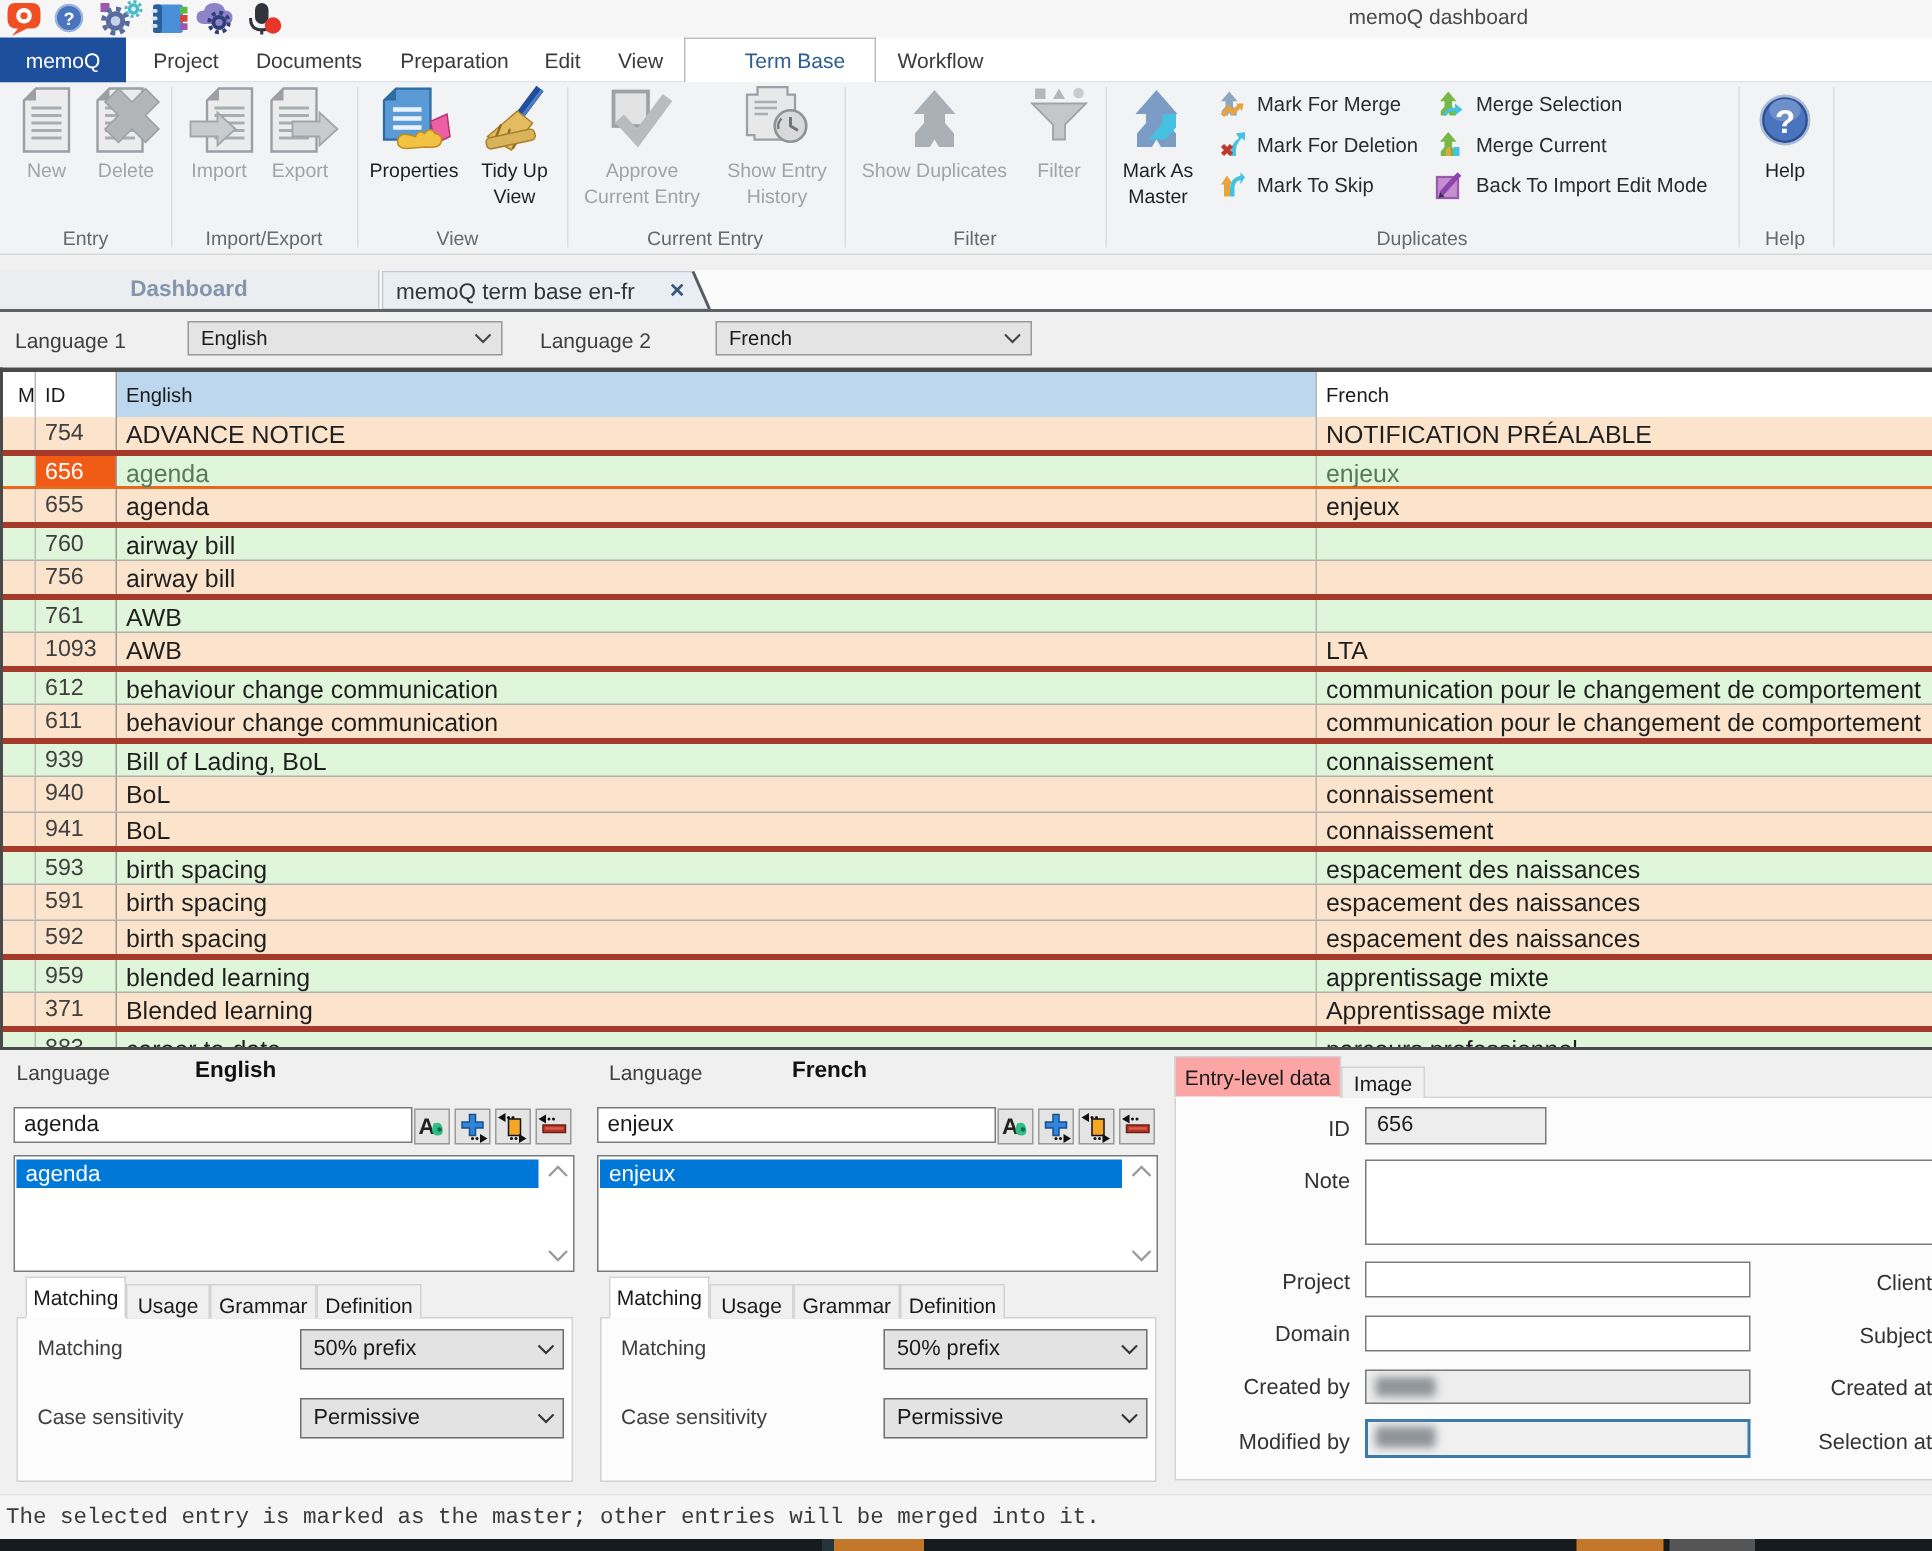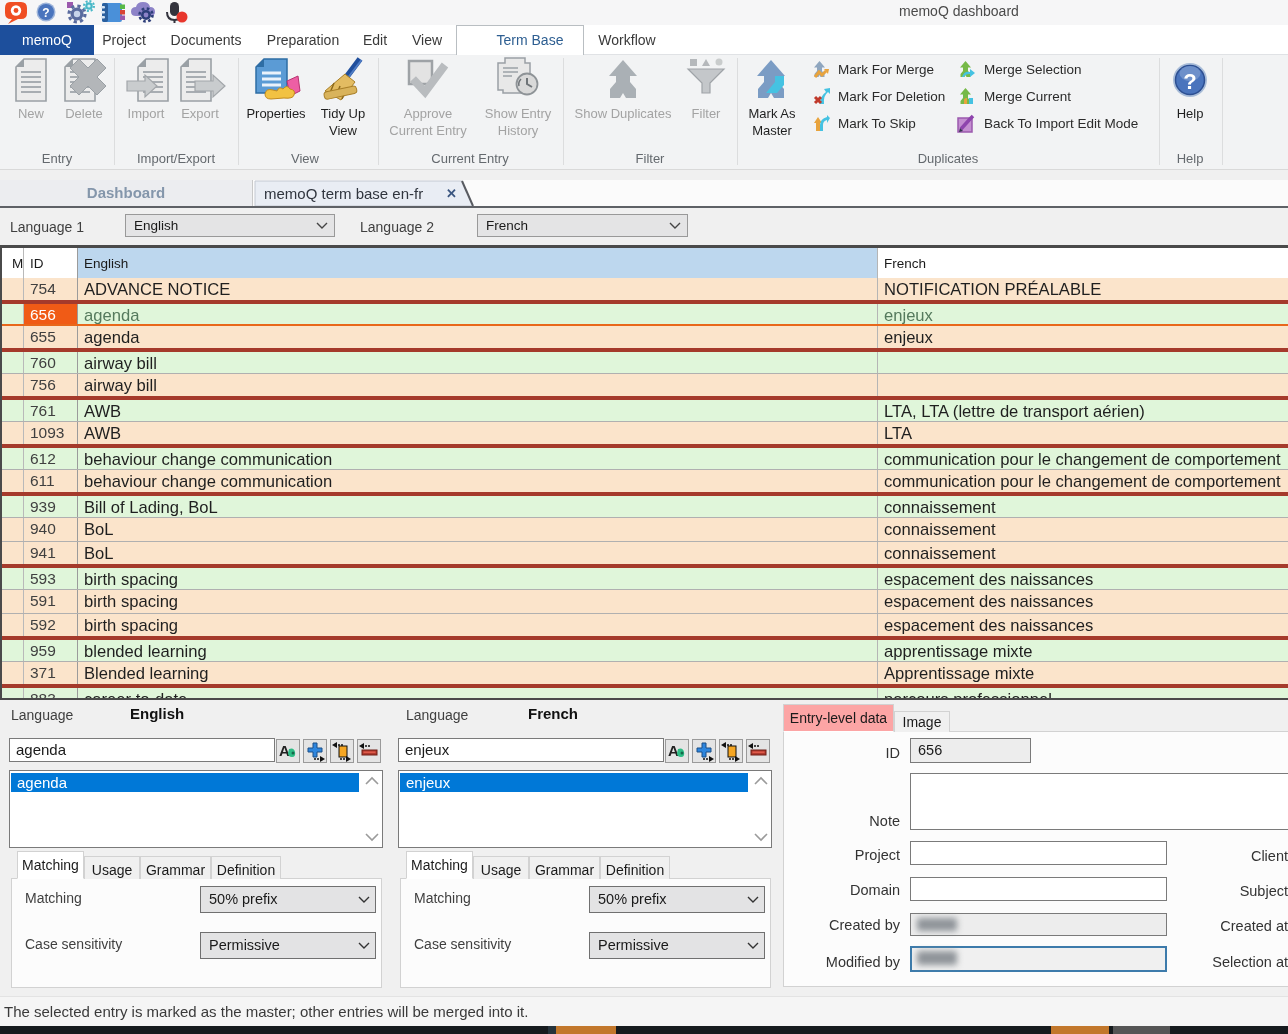--- a/index.html
+++ b/index.html
@@ -6,21 +6,21 @@
 *{margin:0;padding:0;box-sizing:border-box;}
 html,body{width:1288px;height:1034px;overflow:hidden;}
 body{font-family:"Liberation Sans",sans-serif;background:#f0f0f0;position:relative;}
 .abs{position:absolute;}
 
 #titlebar{left:0;top:0;width:1288px;height:25px;background:#f6f6f7;}
 #apptitle{left:899px;top:3px;width:200px;font-size:14px;color:#4a4a4a;}
 
 #rtabs{left:0;top:25px;width:1288px;height:30px;background:#ffffff;border-bottom:1px solid #e0e2e5;}
 .rtab{top:25px;height:30px;line-height:30px;font-size:14px;color:#3a3a3a;text-align:center;}
-#memoqtab{left:0;top:25px;width:94px;height:30px;background:#1d4f9c;color:#fff;font-size:14px;text-align:center;line-height:30px;}
+#memoqtab{left:0;top:25px;width:84px;height:30px;background:#1d4f9c;color:#fff;font-size:14px;text-align:center;line-height:30px;}
 #seltab{left:456px;top:25px;width:128px;height:30px;background:#fff;border:1px solid #b9bec2;border-bottom:none;color:#2d5e91;font-size:14px;text-align:center;line-height:29px;padding-left:20px;}
 
 #ribbon{left:0;top:55px;width:1288px;height:115px;background:#f2f3f4;border-bottom:1px solid #d9d9d9;}
 .rsep{top:58px;height:107px;width:1px;background:#dcddde;}
 .glabel{top:151px;height:15px;font-size:13px;color:#64696e;text-align:center;}
 .ilabel{font-size:13px;text-align:center;color:#1f1f1f;line-height:17px;}
 .dis{color:#a3a3a3;}
 .slabel{font-size:13.5px;color:#2b2b2b;}
 
 #doctabbar{left:0;top:180px;width:1288px;height:26px;background:#fbfbfb;}
@@ -313,21 +313,20 @@
   <div class="trow r peach sepred">
       <div class="c-m"></div>
       <div class="c-id">756</div>
       <div class="c-en">airway bill</div>
       <div class="c-fr"></div>
     </div>
   <div class="trow r green rt septhin">
       <div class="c-m"></div>
       <div class="c-id">761</div>
       <div class="c-en">AWB</div>
-      <div class="c-fr">LTA, LTA (lettre de transport aérien)</div>
     </div>
   <div class="trow r peach sepred">
       <div class="c-m"></div>
       <div class="c-id">1093</div>
       <div class="c-en">AWB</div>
       <div class="c-fr">LTA</div>
     </div>
   <div class="trow r green rt septhin">
       <div class="c-m"></div>
       <div class="c-id">612</div>
@@ -506,35 +505,35 @@
 <div class="abs combo2" style="left:589px;top:932px;width:176px;height:27px;padding:4px 0 0 8px;">Permissive</div>
 <svg class="abs" style="left:747px;top:942px;" width="12" height="8">
     <path d="M1 1 L6 6 L11 1" stroke="#333" stroke-width="1.4" fill="none"></path>
   </svg>
 
 <div class="abs pbox" style="left:783px;top:731px;width:510px;height:256px;"></div>
 <div class="abs ptab on" style="left:783px;top:704px;width:111px;height:28px;border-bottom:1px solid #fff;background:#fca5a5;">Entry-level data</div>
 <div class="abs ptab" style="left:894px;top:711px;width:56px;height:21px;line-height:20px;">Image</div>
 <div class="abs rlab" style="left:700px;top:745px;width:200px;">ID</div>
 <div class="abs einput" style="left:910px;top:738px;width:121px;height:25px;background:#ededed;font-size:14.5px;color:#1a1a1a;padding:3px 0 0 7px;">656</div>
-<div class="abs rlab" style="left:700px;top:780px;width:200px;margin-top:33px;">Note</div>
+<div class="abs rlab" style="left:700px;top:780px;width:200px;">Note</div>
 <div class="abs einput" style="left:910px;top:773px;width:383px;height:57px;"></div>
 <div class="abs rlab" style="left:700px;top:847px;width:200px;">Project</div>
 <div class="abs einput" style="left:910px;top:841px;width:257px;height:24px;"></div>
 <div class="abs rlab" style="left:1088px;top:848px;width:200px;">Client</div>
 <div class="abs rlab" style="left:700px;top:882px;width:200px;">Domain</div>
 <div class="abs einput" style="left:910px;top:877px;width:257px;height:24px;"></div>
 <div class="abs rlab" style="left:1088px;top:883px;width:200px;">Subject</div>
 <div class="abs rlab" style="left:700px;top:917px;width:200px;">Created by</div>
 <div class="abs einput" style="left:910px;top:913px;width:257px;height:23px;background:#ededed;"></div>
 <div class="abs blob" style="left:917px;top:918px;width:40px;height:13px;"></div>
 <div class="abs rlab" style="left:1088px;top:918px;width:200px;">Created at</div>
 <div class="abs rlab" style="left:700px;top:954px;width:200px;">Modified by</div>
 <div class="abs" style="left:910px;top:946px;width:257px;height:26px;background:#f0f0f0;border:2px solid #3d7bab;"></div>
 <div class="abs blob" style="left:917px;top:951px;width:40px;height:14px;"></div>
 <div class="abs rlab" style="left:1088px;top:954px;width:200px;">Selection at</div>
 <div class="abs" id="statusbar"></div>
-<div class="abs" style="left:4px;top:1003px;font-size:15px;color:#3a3a3a;">The selected entry is marked as the master; other entries will be merged into it.</div>
+<div class="abs" style="left:4px;top:1003px;font-size:15px;color:#3a3a3a;font-family:Liberation Mono, monospace;">The selected entry is marked as the master; other entries will be merged into it.</div>
 <div class="abs" id="taskbar"></div>
 <div class="abs" style="left:548px;top:1026px;width:8px;height:8px;background:#25333c;"></div>
 <div class="abs" style="left:556px;top:1026px;width:60px;height:8px;background:#c2772b;"></div>
 <div class="abs" style="left:1051px;top:1026px;width:58px;height:8px;background:#c2772b;"></div>
 <div class="abs" style="left:1113px;top:1026px;width:57px;height:8px;background:#555;"></div>
 
 </body></html>

